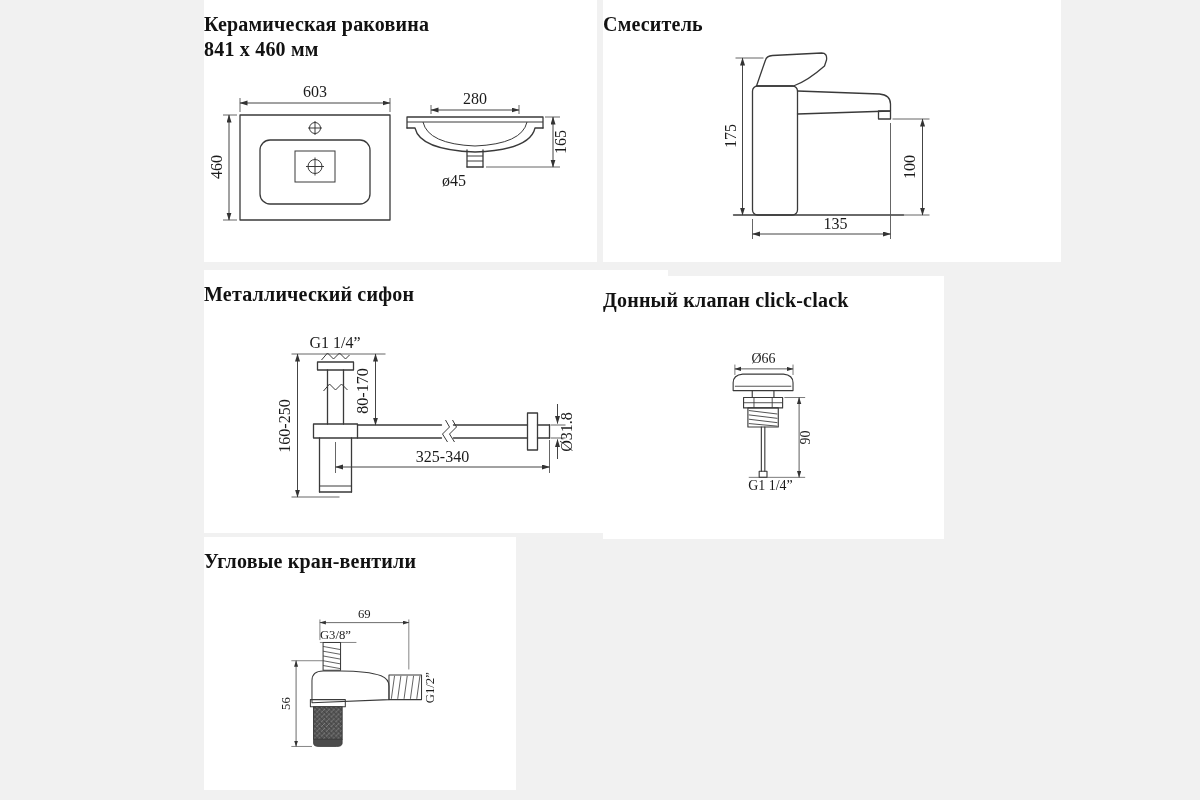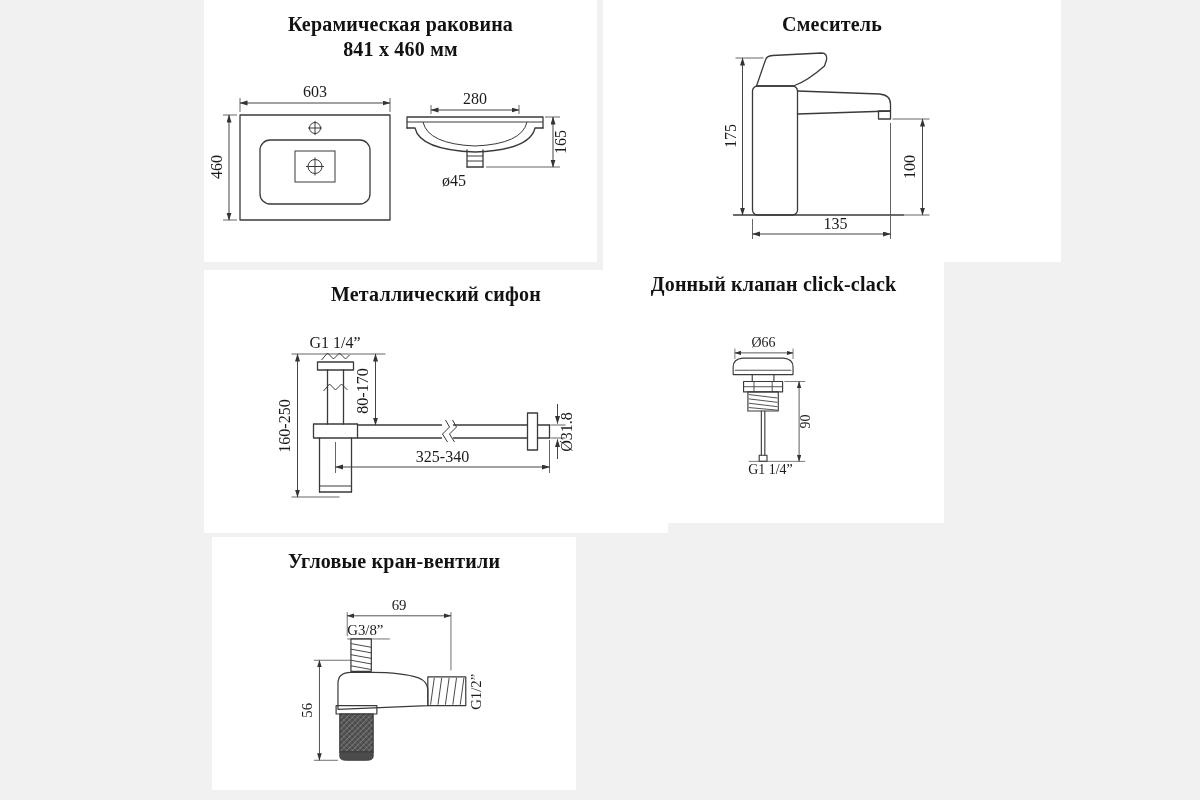--- a/index.html
+++ b/index.html
@@ -2,21 +2,21 @@
 <html><head>
 <meta charset="utf-8">
 <style>
   * { margin:0; padding:0; box-sizing:border-box; }
   html,body { width:1200px; height:800px; }
   body { background:#f1f1f1; font-family:"Liberation Serif", serif; }
   .sheet { position:relative; width:1200px; height:800px; background:#f1f1f1; overflow:hidden; }
   .panel { position:absolute; background:#ffffff; }
   .panel h2 {
     position:absolute; top:12px; left:0; right:0;
-    text-align:center; font-size:20px; font-weight:700;
+    text-align:left; font-size:20px; font-weight:700;
     color:#121212; line-height:1.25; letter-spacing:.2px;
     font-family:"Liberation Serif", serif;
   }
   .panel svg { position:absolute; inset:0; width:100%; height:100%; }
   svg text { font-family:"Liberation Serif", serif; font-size:16px; fill:#1b1b1b; }
   .draw { stroke:#3a3a3a; stroke-width:1.3; fill:none; stroke-linejoin:round; stroke-linecap:round; }
   .thin { stroke:#3a3a3a; stroke-width:1; fill:none; }
   .dim  { stroke:#444444; stroke-width:1; fill:none; }
   .ext  { stroke:#555555; stroke-width:.9; fill:none; }
 </style>
@@ -171,21 +171,21 @@
       </g>
       <g>
         <line class="ext" x1="96" y1="172" x2="96" y2="203"></line>
         <line class="ext" x1="310" y1="170" x2="310" y2="203"></line>
         <line class="dim" x1="96" y1="197" x2="310" y2="197" marker-start="url(#ar3)" marker-end="url(#ar3)"></line>
         <text x="203" y="192" text-anchor="middle">325-340</text>
       </g>
     </svg>
   </section>
 
-  <section class="panel" style="left:603px; top:260px; width:341px; height:263px;">
+  <section class="panel" style="left:603px; top:276px; width:341px; height:263px;">
     <h2>Донный клапан click-clack</h2>
     <svg viewBox="0 0 393 263">
       <defs>
         <marker id="ar4" markerWidth="9" markerHeight="6" refX="7.5" refY="2.5" orient="auto-start-reverse" markerUnits="userSpaceOnUse">
           <path d="M0,0 L8,2.5 L0,5 Z" fill="#333"></path>
         </marker>
       </defs>
       <g>
         <text x="185" y="80" text-anchor="middle">Ø66</text>
         <line class="ext" x1="152" y1="82" x2="152" y2="94"></line>
@@ -213,21 +213,21 @@
       <g>
         <line class="ext" x1="209" y1="120" x2="233" y2="120"></line>
         <line class="ext" x1="168" y1="212" x2="233" y2="212"></line>
         <line class="dim" x1="226" y1="120" x2="226" y2="212" marker-start="url(#ar4)" marker-end="url(#ar4)"></line>
         <text x="238" y="166" text-anchor="middle" transform="rotate(-90 238 166)">90</text>
       </g>
       <text x="193" y="227" text-anchor="middle">G1 1/4”</text>
     </svg>
   </section>
 
-  <section class="panel" style="left:212px; top:537px; width:364px; height:253px;">
+  <section class="panel" style="left:204px; top:537px; width:312px; height:253px;">
     <h2>Угловые кран-вентили</h2>
     <svg viewBox="0 0 393 253">
       <defs>
         <marker id="ar5" markerWidth="9" markerHeight="6" refX="7.5" refY="2.5" orient="auto-start-reverse" markerUnits="userSpaceOnUse">
           <path d="M0,0 L8,2.5 L0,5 Z" fill="#333"></path>
         </marker>
         <pattern id="knurl" width="6" height="6" patternUnits="userSpaceOnUse">
           <rect width="6" height="6" fill="#555555"></rect>
           <path d="M0,6 L6,0" stroke="#8f8f8f" stroke-width="1"></path>
           <path d="M0,0 L6,6" stroke="#3a3a3a" stroke-width="1"></path>

